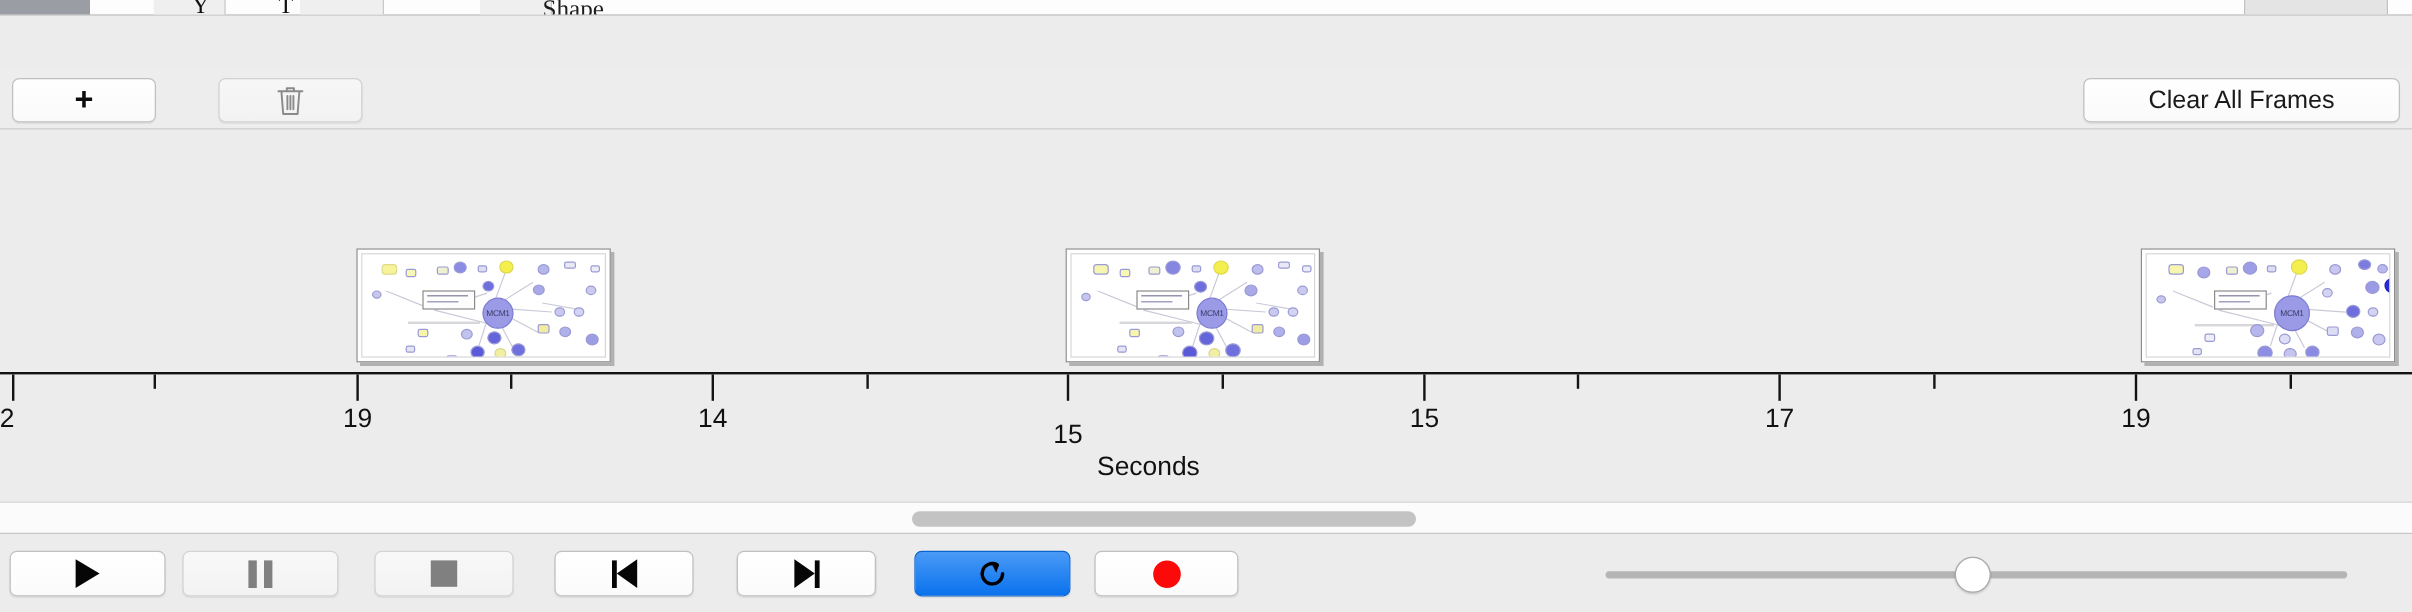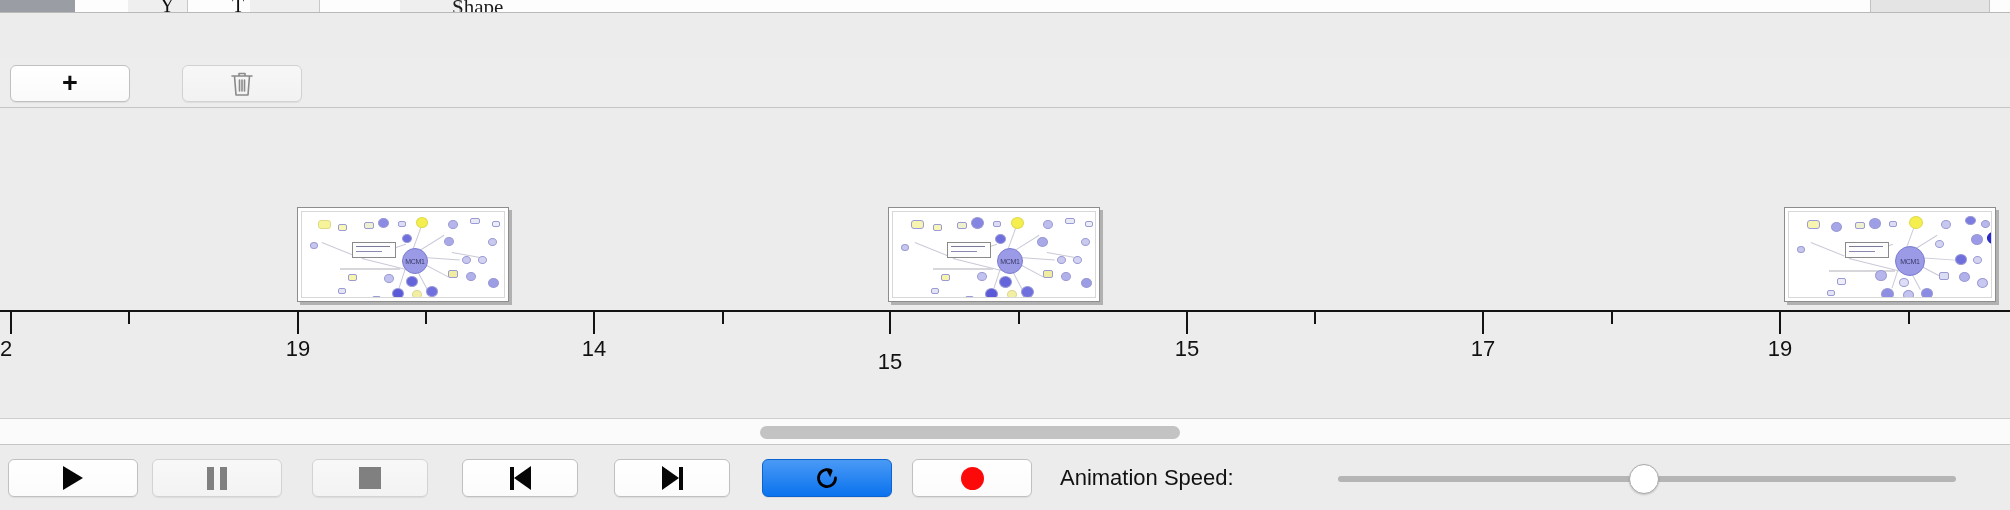--- a/index.html
+++ b/index.html
@@ -350,20 +350,23 @@
 
 
   <div class="toolbar">
     <div class="tbtn add">
       <span class="plus-icon">+</span>
     </div>
     <div class="tbtn trash disabled">
       <svg width="26" height="28" viewBox="0 0 26 28">
         <path d="M3 6 H23 M10 6 V3.5 H16 V6 M5.5 6 L7 25 H19 L20.5 6 M10.5 10 V21 M13 10 V21 M15.5 10 V21" fill="none" stroke="#8a8a8a" stroke-width="1.6" stroke-linecap="round" stroke-linejoin="round"></path>
       </svg>
+    </div>
+    <div class="tbtn clear">
+      <span>Clear All Frames</span>
     </div>
   </div>
 
   <div class="timeline">
 
     <div class="frame" style="left:297px;top:99px;">
       <div class="thumb-canvas">
         <div class="edge" style="left:60px;top:46px;width:46px;transform:rotate(-18deg);"></div>
         <div class="edge" style="left:60px;top:46px;width:52px;transform:rotate(14deg);"></div>
         <div class="edge" style="left:108px;top:44px;width:40px;transform:rotate(-32deg);"></div>
@@ -517,20 +520,23 @@
     <div class="tick minor" style="left:1908px;"></div>
 
     <div class="tick-label" style="left:6px;">2</div>
     <div class="tick-label" style="left:298px;">19</div>
     <div class="tick-label" style="left:594px;">14</div>
     <div class="tick-label" style="left:890px;margin-top:13px;">15</div>
     <div class="tick-label" style="left:1187px;">15</div>
     <div class="tick-label" style="left:1483px;">17</div>
     <div class="tick-label" style="left:1780px;">19</div>
 
+    <div class="axis-title">
+      <span class="axis-title-inner">Seconds</span>
+    </div>
   </div>
 
   <div class="scroll-track">
     <div class="scroll-thumb"></div>
   </div>
 
   <div class="transport">
 
     <div class="pbtn play">
       <span class="g-play"></span>
@@ -565,21 +571,20 @@
       <svg width="30" height="30" viewBox="0 0 30 30">
         <path d="M23.5 15 A8.5 8.5 0 1 1 19 7.6" fill="none" stroke="#000" stroke-width="2.8" stroke-linecap="round"></path>
         <path d="M13.5 5.2 L20.5 7.9 L18.2 14.2 Z" fill="#000"></path>
       </svg>
     </div>
 
     <div class="pbtn record">
       <span class="g-record"></span>
     </div>
 
-    <div class="speed-label">Animation Speed:</div>
 
     <div class="slider">
       <div class="slider-track"></div>
       <div class="slider-thumb"></div>
     </div>
   </div>
 
 </div>
 
 </body></html>

